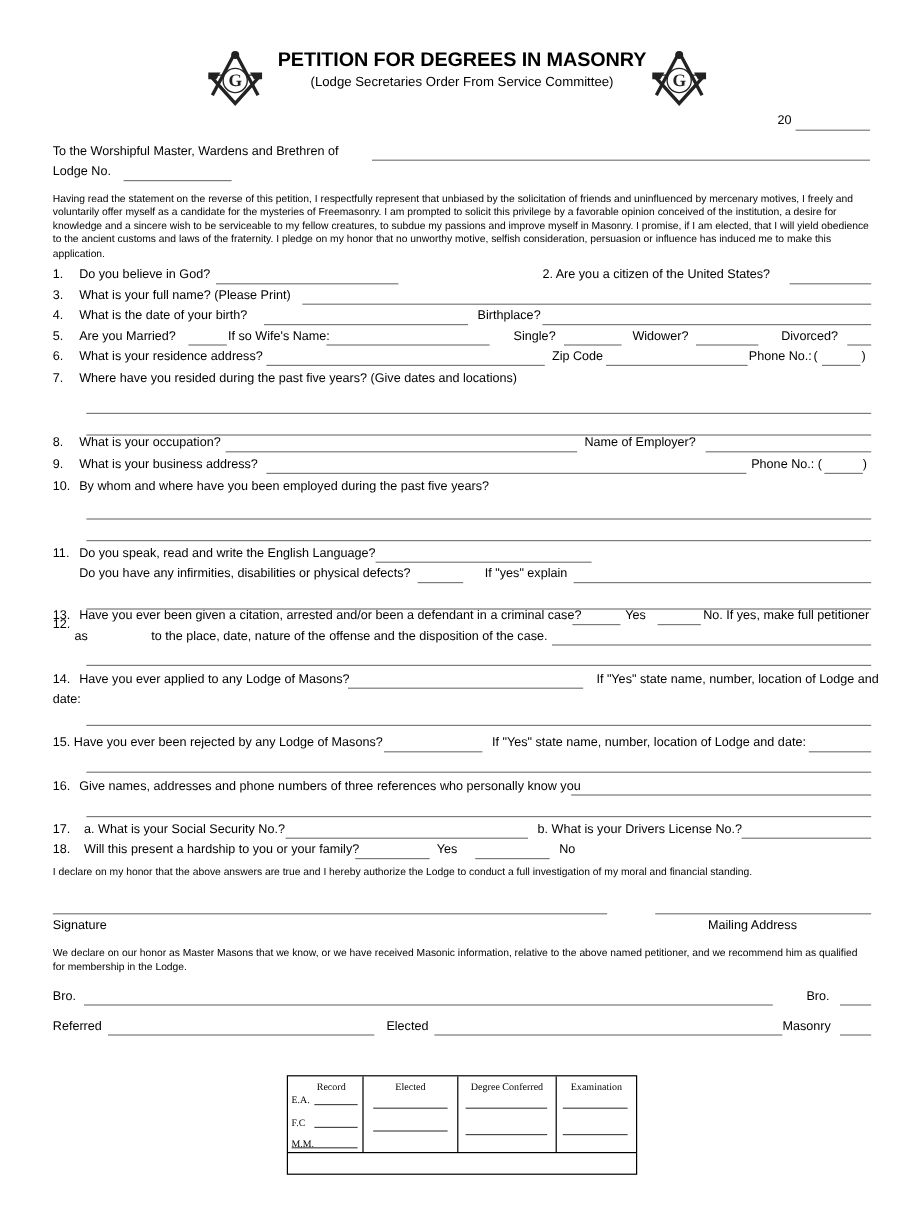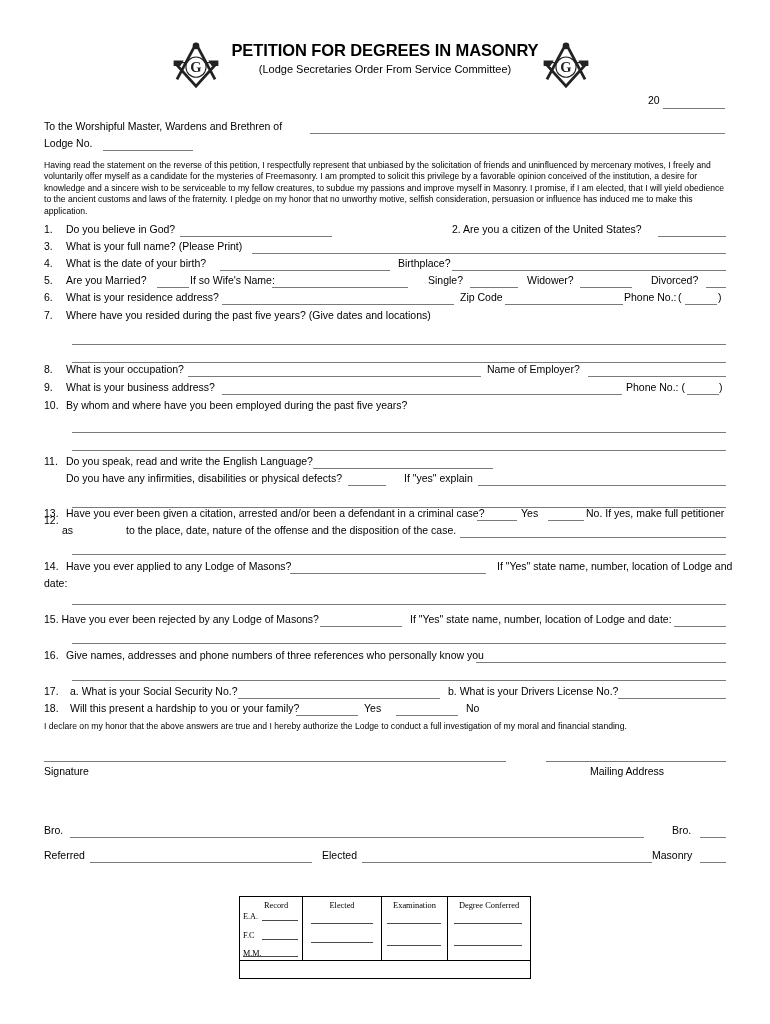--- a/index.html
+++ b/index.html
@@ -308,20 +308,21 @@
   <div class="line" style="left:396px; top:715px; width:62px;"></div>
   <div class="t" style="left:466px; top:702px;">No</div>
 
   <div class="t small" style="left:44px; top:721px;">I declare on my honor that the above answers are true and I hereby authorize the Lodge to conduct a full investigation of my moral and financial standing.</div>
 
   <div class="line" style="left:44px; top:761px; width:462px;"></div>
   <div class="line" style="left:546px; top:761px; width:180px;"></div>
   <div class="t" style="left:44px; top:765px;">Signature</div>
   <div class="t" style="left:590px; top:765px;">Mailing Address</div>
 
+  <div class="para" style="left:44px; top:789px; width:682px;">We declare on our honor as Master Masons that we know, or we have received Masonic information, relative to the above named petitioner, and we recommend him as qualified for membership in the Lodge.</div>
 
   <div class="t" style="left:44px; top:824px;">Bro.</div>
   <div class="line" style="left:70px; top:837px; width:574px;"></div>
   <div class="t" style="left:672px; top:824px;">Bro.</div>
   <div class="line" style="left:700px; top:837px; width:26px;"></div>
 
   <div class="t" style="left:44px; top:849px;">Referred</div>
   <div class="line" style="left:90px; top:862px; width:222px;"></div>
   <div class="t" style="left:322px; top:849px;">Elected</div>
   <div class="line" style="left:362px; top:862px; width:290px;"></div>
@@ -337,27 +338,27 @@
         <div class="rec-label" style="top:34px;">F.C</div>
         <div class="rec-blank" style="left:22px; top:42px; width:36px;"></div>
         <div class="rec-label" style="top:52px;">M.M.</div>
         <div class="rec-blank" style="left:3px; top:59px; width:55px;"></div>
       </div>
       <div class="rec-cell rec-c2">
         <div class="rec-head">Elected</div>
         <div class="rec-blank" style="left:8px; top:26px; width:62px;"></div>
         <div class="rec-blank" style="left:8px; top:45px; width:62px;"></div>
       </div>
+      <div class="rec-cell rec-c3">
+        <div class="rec-head">Degree Conferred</div>
+        <div class="rec-blank" style="left:6px; top:26px; width:68px;"></div>
+        <div class="rec-blank" style="left:6px; top:48px; width:68px;"></div>
+      </div>
       <div class="rec-cell rec-c4">
         <div class="rec-head">Examination</div>
         <div class="rec-blank" style="left:5px; top:26px; width:54px;"></div>
         <div class="rec-blank" style="left:5px; top:48px; width:54px;"></div>
       </div>
-      <div class="rec-cell rec-c3">
-        <div class="rec-head">Degree Conferred</div>
-        <div class="rec-blank" style="left:6px; top:26px; width:68px;"></div>
-        <div class="rec-blank" style="left:6px; top:48px; width:68px;"></div>
-      </div>
     </div>
     <div class="rec-foot"></div>
   </div>
 
 </div>
 
 </body></html>

